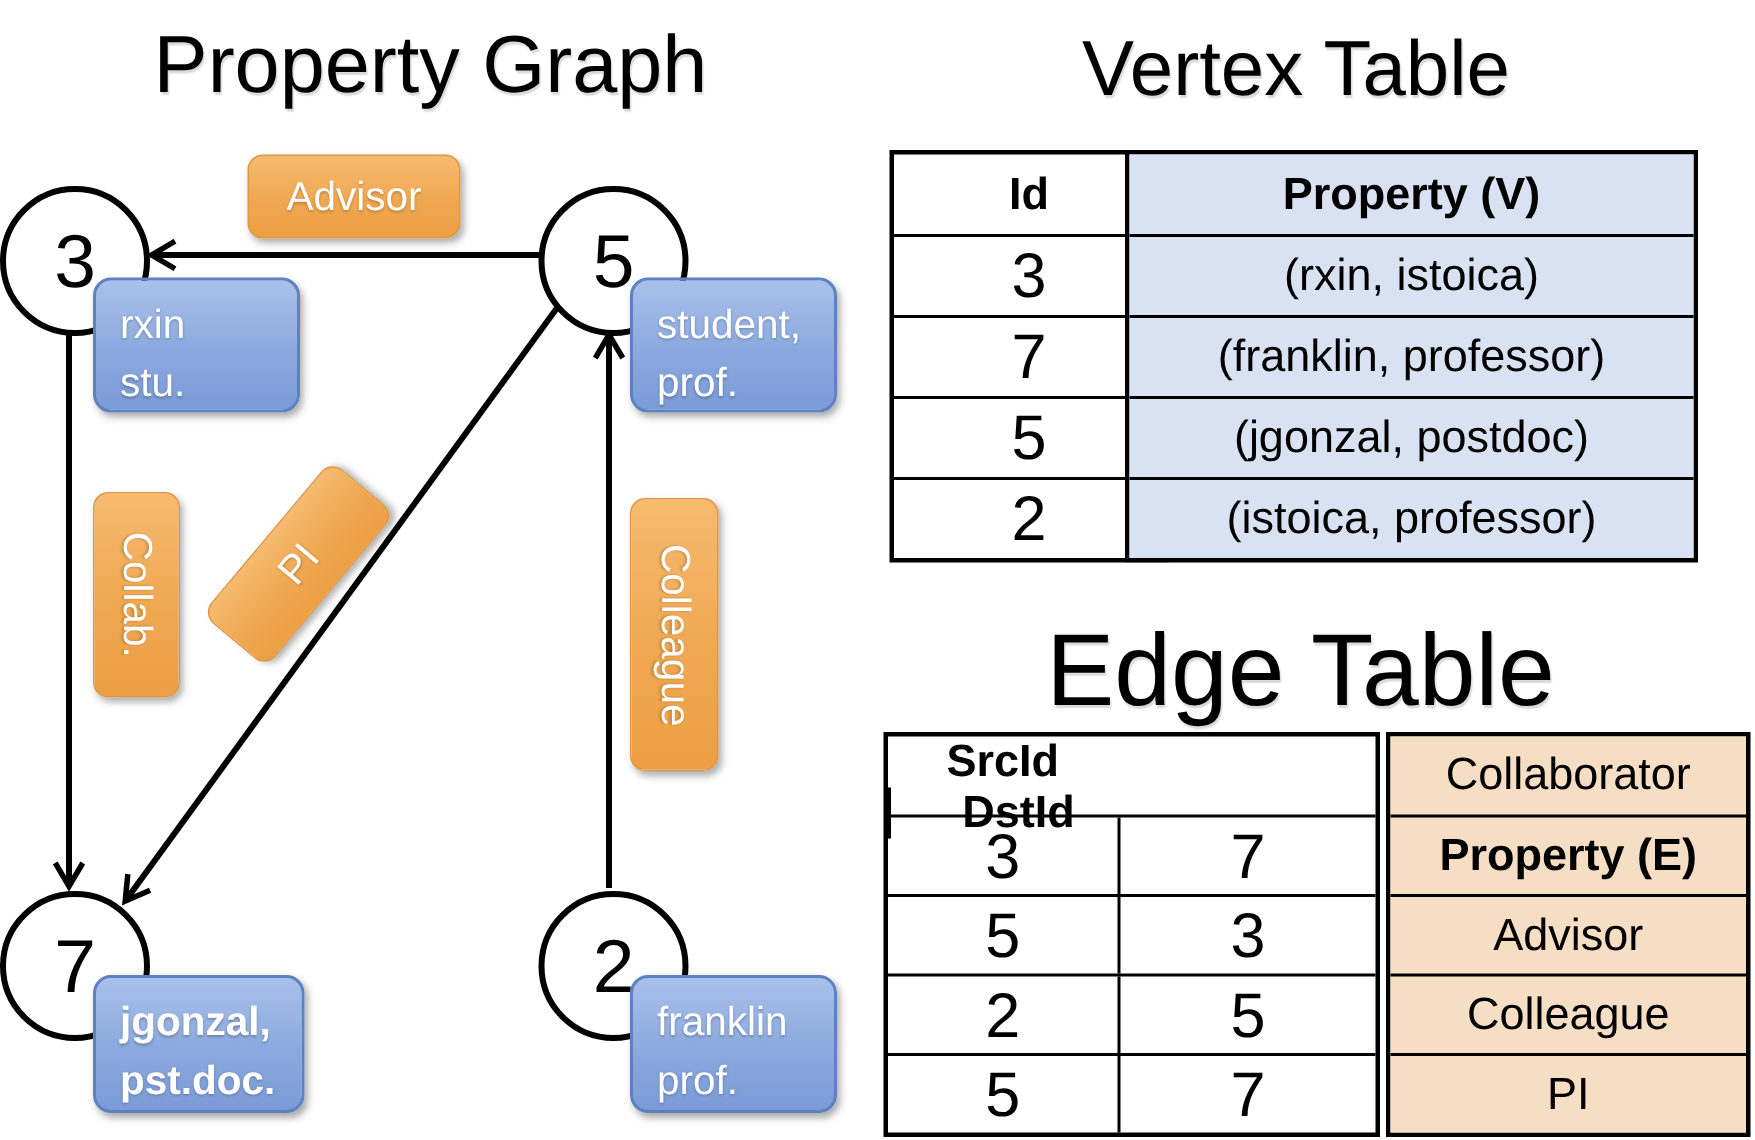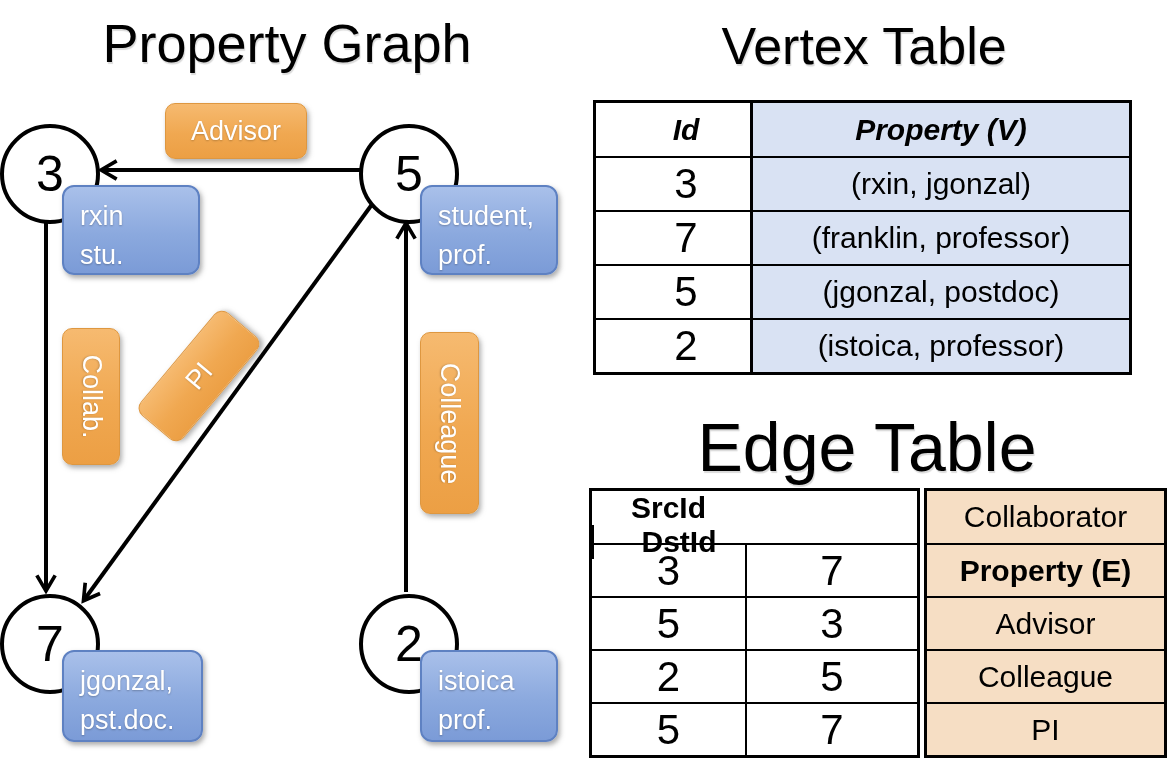--- a/index.html
+++ b/index.html
@@ -29,21 +29,21 @@
 
   .prop-box{
     position:absolute;z-index:3;border-radius:12px;color:#fff;
     background:linear-gradient(180deg,#A9C0EA 0%,#8BA9DE 55%,#7B9BD7 100%);
     border:2px solid #5E81C2;box-shadow:2px 3px 5px rgba(90,90,90,0.5);
     font-size:27px;line-height:1.45;padding:10px 0 0 16px;box-sizing:border-box;
     text-shadow:0 1px 2px rgba(0,0,0,0.25);
   }
   #prop-rxin{left:62px;top:185px;width:138px;height:90px;}
   #prop-franklin{left:420px;top:185px;width:138px;height:90px;}
-  #prop-jgonzal{left:62px;top:650px;width:141px;height:92px;}
+  #prop-jgonzal{left:62px;top:650px;width:141px;height:92px;font-weight:bold;}
   #prop-istoica{left:420px;top:650px;width:138px;height:92px;}
 
   .edge-label{
     position:absolute;z-index:3;border-radius:10px;color:#fff;
     background:linear-gradient(180deg,#F6BA70 0%,#F0A851 55%,#EC9F44 100%);
     border:1px solid #DE9740;box-shadow:2px 3px 5px rgba(110,110,110,0.55);
     display:flex;align-items:center;justify-content:center;
     font-size:27px;text-shadow:0 1px 2px rgba(0,0,0,0.22);
   }
   #label-advisor{left:165px;top:103px;width:140px;height:54px;}
@@ -60,21 +60,21 @@
   .th{font-weight:bold;font-size:30px;}
   .num{font-size:42px;font-weight:300;}
   .txt{font-size:30px;font-weight:300;white-space:nowrap;}
   .fill-v{background:#D9E2F3;}
   .fill-e{background:#F6DEC4;}
 
   
   #vt-id{left:593px;top:100px;width:186px;height:275px;}
   #vt-prop{left:750px;top:100px;width:382px;height:275px;}
   #vt-id .trow,#vt-prop .trow{height:54px;}
-  #vt-id .trow:first-child,#vt-prop .trow:first-child{height:53px;font-style:italic;}
+  #vt-id .trow:first-child,#vt-prop .trow:first-child{height:53px;}
 
   
   #et-ids{left:589px;top:488px;width:331px;height:270px;display:flex;flex-direction:column;}
   #et-prop{left:924px;top:488px;width:243px;height:270px;}
   .et-row{display:flex;height:53px;border-top:2px solid #000;box-sizing:border-box;}
   .et-row:first-child{border-top:none;height:52px;flex-direction:column;}
   .et-cell{display:flex;align-items:center;justify-content:center;box-sizing:border-box;}
   .et-src{width:153px;}
   .et-dst{width:172px;border-left:2px solid #000;}
   #et-prop .trow{height:53px;}
@@ -120,21 +120,21 @@
   </div>
   <div class="prop-box" id="prop-franklin">
     <div>student,</div>
     <div>prof.</div>
   </div>
   <div class="prop-box" id="prop-jgonzal">
     <div>jgonzal,</div>
     <div>pst.doc.</div>
   </div>
   <div class="prop-box" id="prop-istoica">
-    <div>istoica</div>
+    <div>franklin</div>
     <div>prof.</div>
   </div>
 
   <div class="edge-label" id="label-advisor">
     <span>Advisor</span>
   </div>
   <div class="edge-label" id="label-collab">
     <span class="rot90">Collab.</span>
   </div>
   <div class="edge-label" id="label-pi">
@@ -147,21 +147,21 @@
   <div class="subtable" id="vt-id">
     <div class="trow th">Id</div>
     <div class="trow num">3</div>
     <div class="trow num">7</div>
     <div class="trow num">5</div>
     <div class="trow num">2</div>
   </div>
 
   <div class="subtable" id="vt-prop">
     <div class="trow th fill-v">Property (V)</div>
-    <div class="trow txt fill-v">(rxin, jgonzal)</div>
+    <div class="trow txt fill-v">(rxin, istoica)</div>
     <div class="trow txt fill-v">(franklin, professor)</div>
     <div class="trow txt fill-v">(jgonzal, postdoc)</div>
     <div class="trow txt fill-v">(istoica, professor)</div>
   </div>
 
   <div class="subtable" id="et-ids">
     <div class="et-row">
       <div class="et-cell et-src th">SrcId</div>
       <div class="et-cell et-dst th">DstId</div>
     </div>

